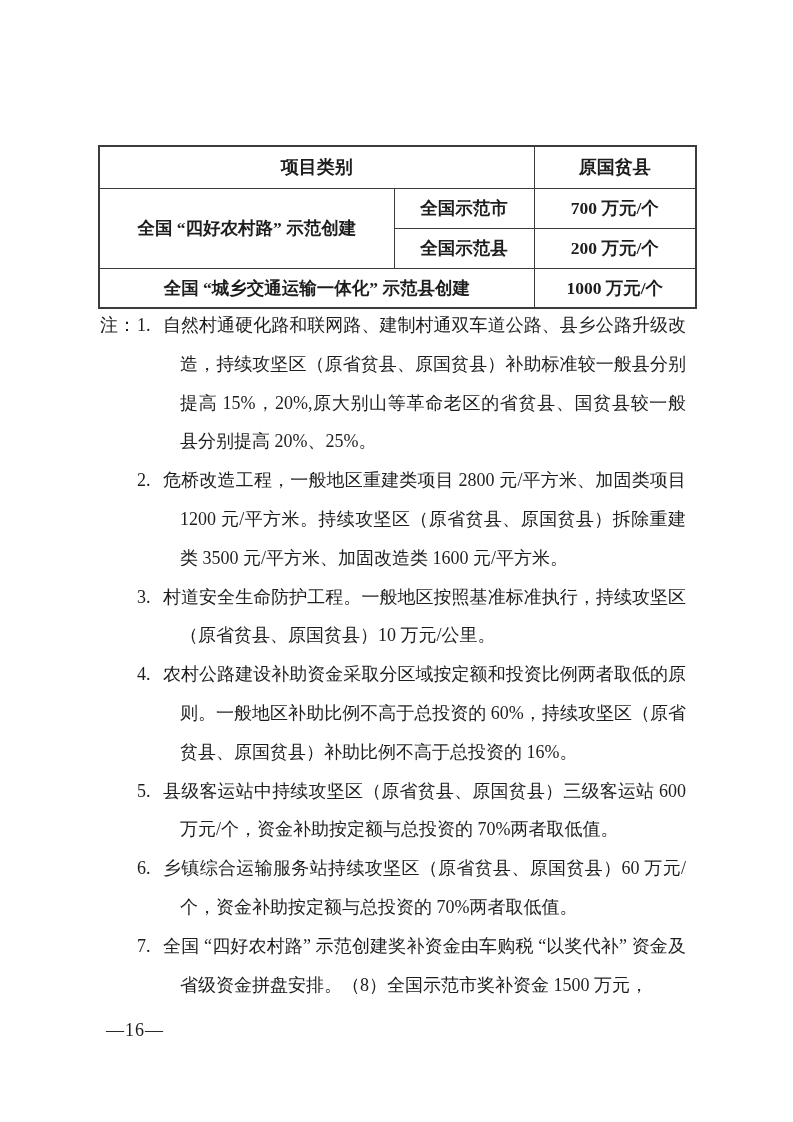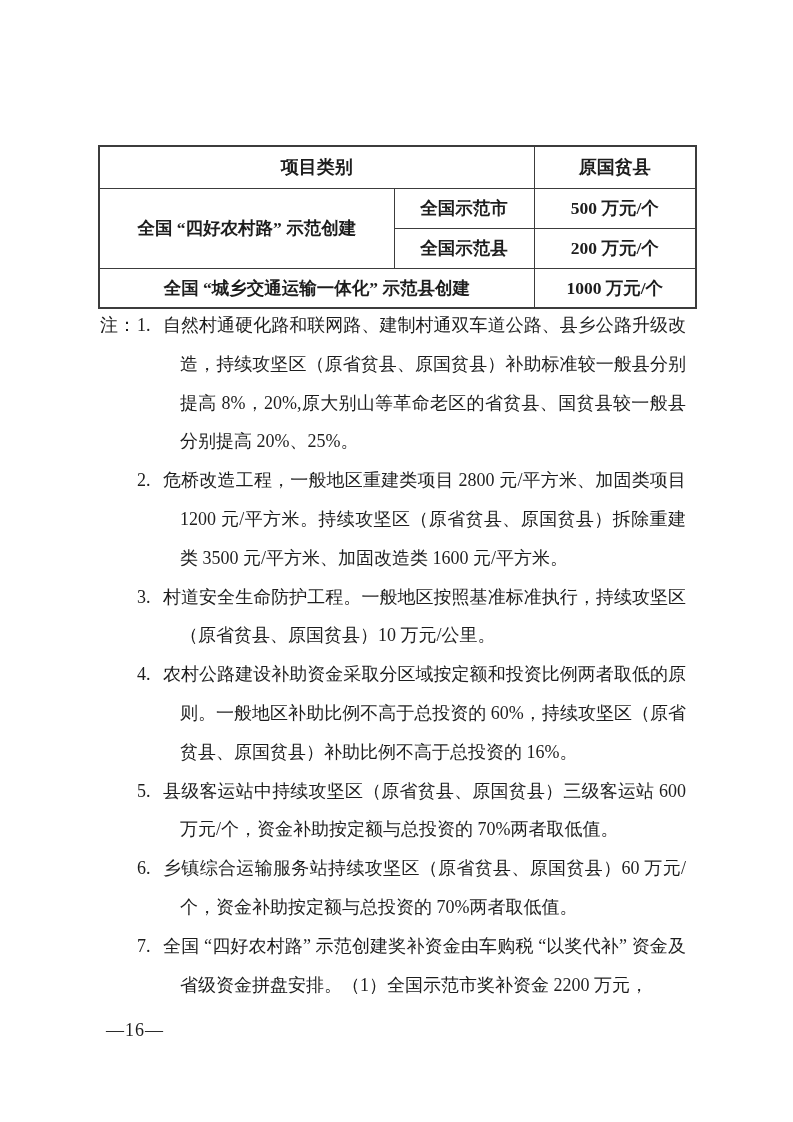--- a/index.html
+++ b/index.html
@@ -81,39 +81,39 @@
     <col style="width:162px">
   </colgroup>
   <tbody>
       <tr class="hdr-row">
     <th colspan="2">项目类别</th>
     <th>原国贫县</th>
   </tr>
   <tr class="data-row">
     <td rowspan="2">全国 “四好农村路” 示范创建</td>
     <td>全国示范市</td>
-    <td>500 万元/个</td>
+    <td>700 万元/个</td>
   </tr>
   <tr class="data-row">
     <td>全国示范县</td>
     <td>200 万元/个</td>
   </tr>
   <tr class="data-row">
     <td colspan="2">全国 “城乡交通运输一体化” 示范县创建</td>
     <td>1000 万元/个</td>
   </tr>
 </tbody>
   </table>
 
 <div class="notes">
   <span class="notes-label">注：</span>
 
   <div class="note">
     <span class="note-num">1.</span>
-    <div class="note-text">自然村通硬化路和联网路、建制村通双车道公路、县乡公路升级改造，持续攻坚区（原省贫县、原国贫县）补助标准较一般县分别提高 8%，20%,原大别山等革命老区的省贫县、国贫县较一般县分别提高 20%、25%。</div>
+    <div class="note-text">自然村通硬化路和联网路、建制村通双车道公路、县乡公路升级改造，持续攻坚区（原省贫县、原国贫县）补助标准较一般县分别提高 15%，20%,原大别山等革命老区的省贫县、国贫县较一般县分别提高 20%、25%。</div>
   </div>
   <div class="note">
     <span class="note-num">2.</span>
     <div class="note-text">危桥改造工程，一般地区重建类项目 2800 元/平方米、加固类项目 1200 元/平方米。持续攻坚区（原省贫县、原国贫县）拆除重建类 3500 元/平方米、加固改造类 1600 元/平方米。</div>
   </div>
   <div class="note">
     <span class="note-num">3.</span>
     <div class="note-text">村道安全生命防护工程。一般地区按照基准标准执行，持续攻坚区（原省贫县、原国贫县）10 万元/公里。</div>
   </div>
   <div class="note">
@@ -123,17 +123,17 @@
   <div class="note">
     <span class="note-num">5.</span>
     <div class="note-text">县级客运站中持续攻坚区（原省贫县、原国贫县）三级客运站 600 万元/个，资金补助按定额与总投资的 70%两者取低值。</div>
   </div>
   <div class="note">
     <span class="note-num">6.</span>
     <div class="note-text">乡镇综合运输服务站持续攻坚区（原省贫县、原国贫县）60 万元/个，资金补助按定额与总投资的 70%两者取低值。</div>
   </div>
   <div class="note">
     <span class="note-num">7.</span>
-    <div class="note-text">全国 “四好农村路” 示范创建奖补资金由车购税 “以奖代补” 资金及省级资金拼盘安排。（1）全国示范市奖补资金 2200 万元，</div>
+    <div class="note-text">全国 “四好农村路” 示范创建奖补资金由车购税 “以奖代补” 资金及省级资金拼盘安排。（8）全国示范市奖补资金 1500 万元，</div>
   </div>
 </div>
 
 <div class="page-number">—16—</div>
 
 </body></html>

